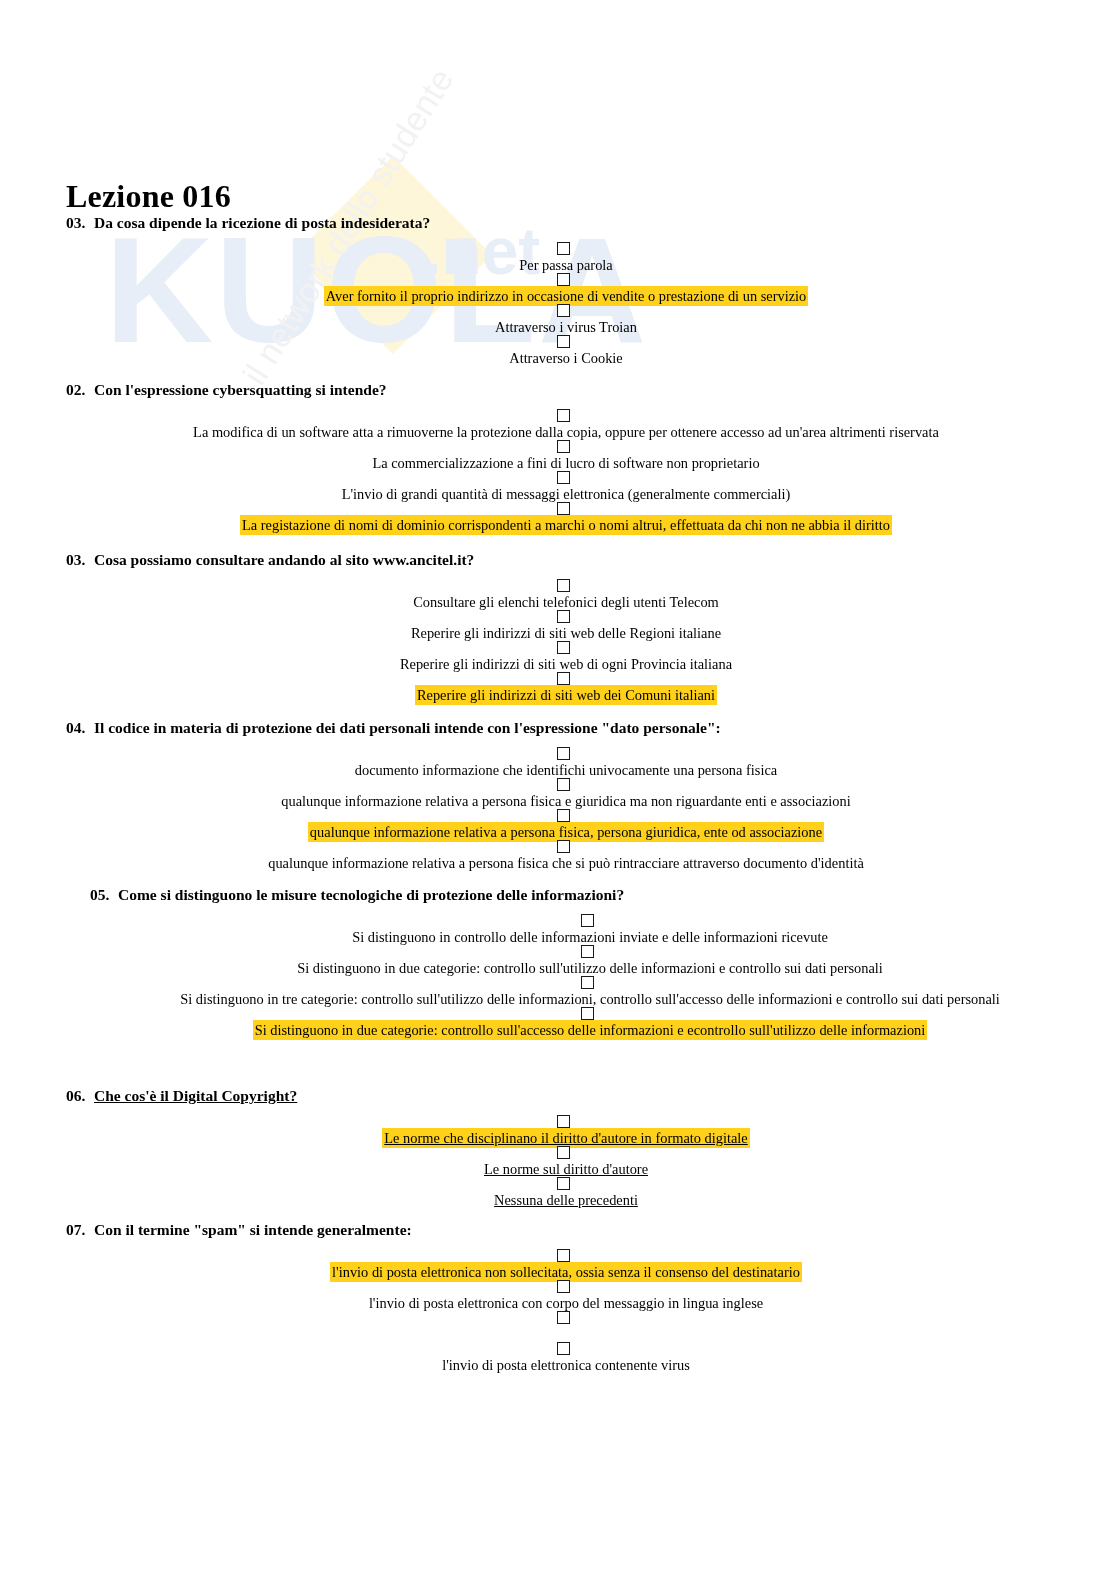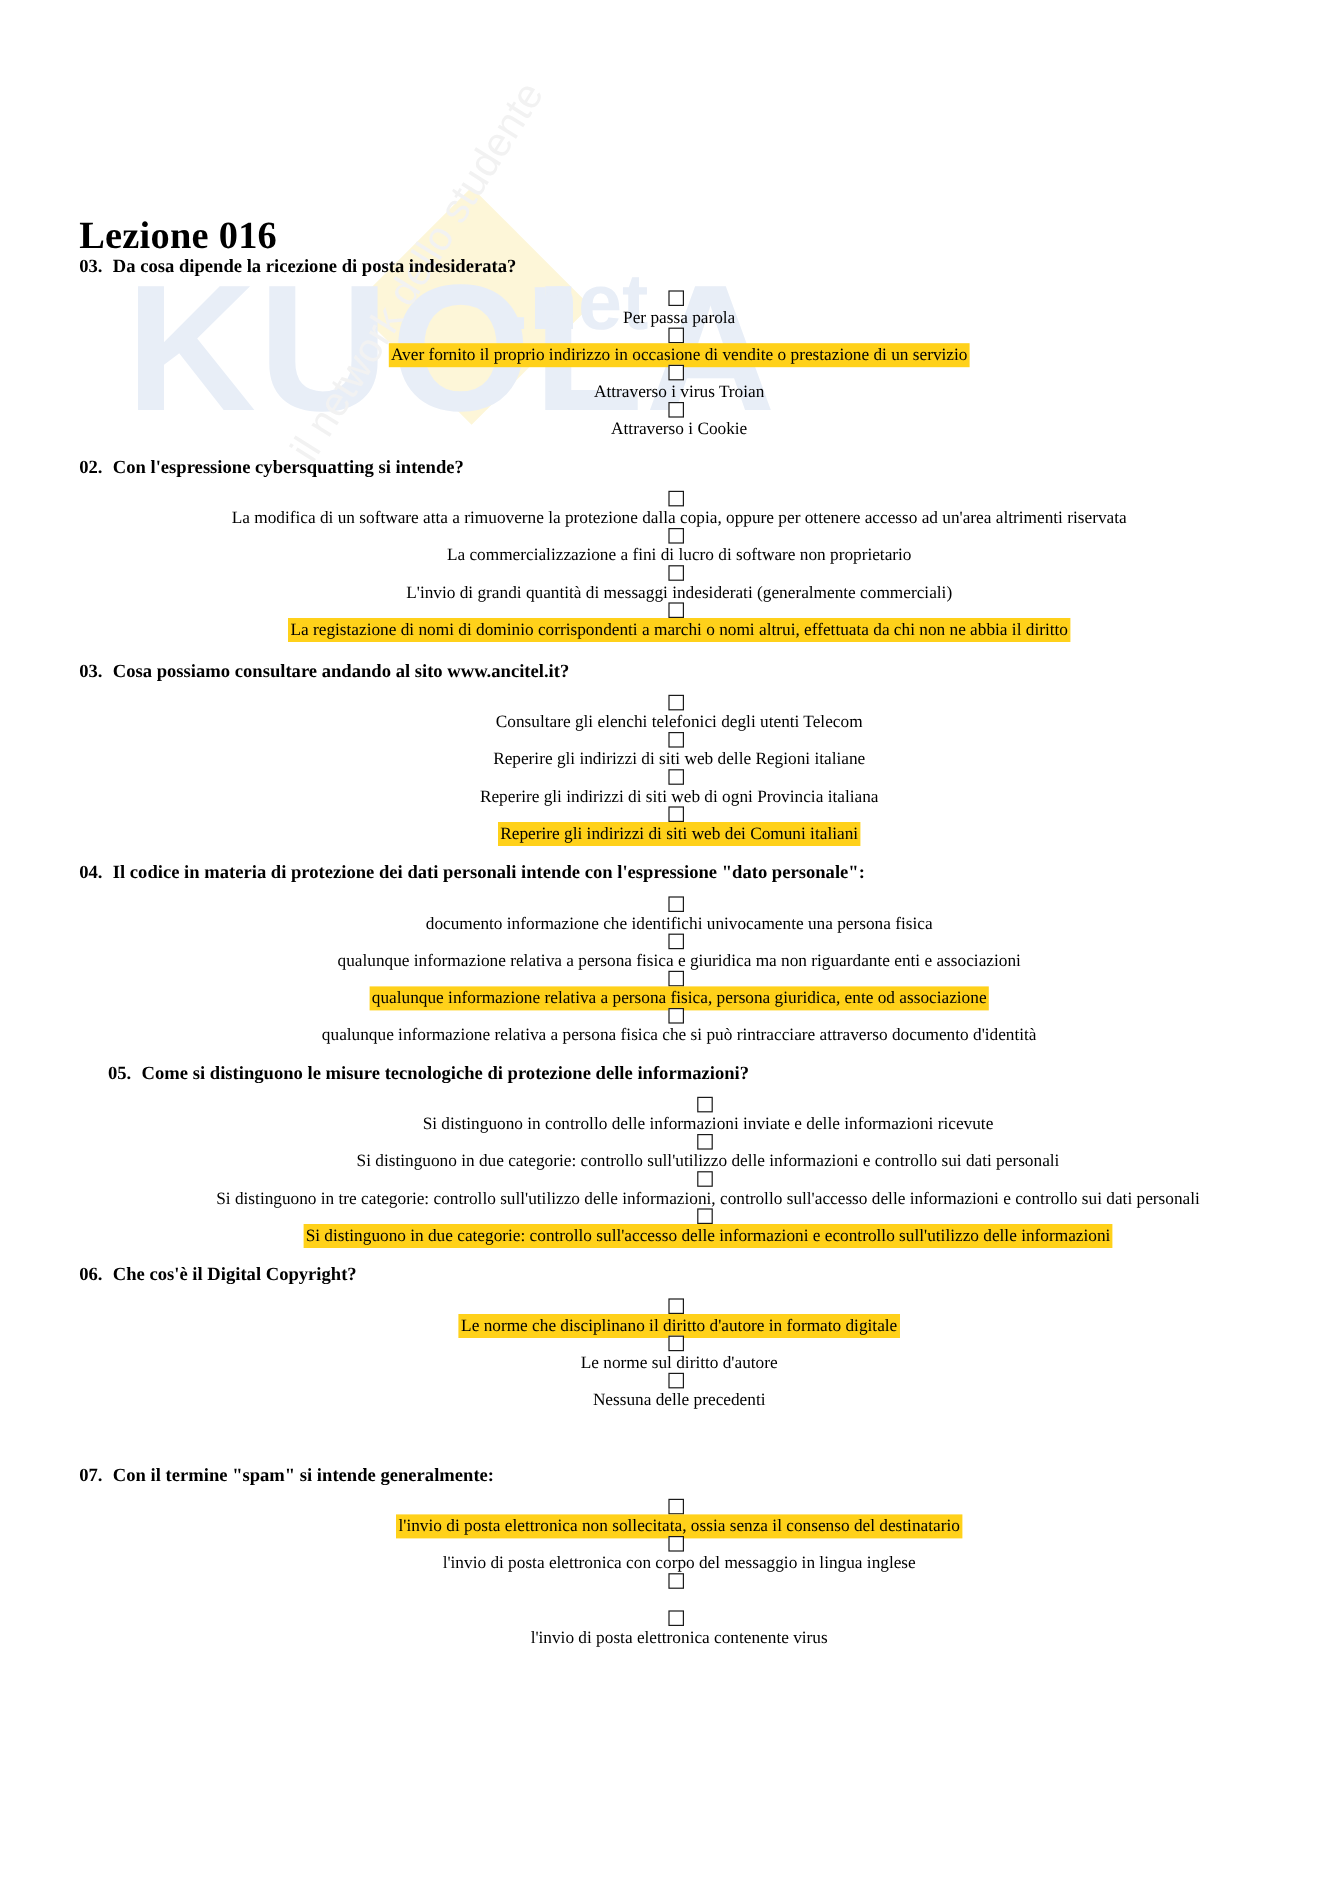--- a/index.html
+++ b/index.html
@@ -188,21 +188,21 @@
             <li class="option">
               <span class="checkbox"></span>
               <span class="opt-text">La modifica di un software atta a rimuoverne la protezione dalla copia, oppure per ottenere accesso ad un'area altrimenti riservata</span>
             </li>
             <li class="option">
               <span class="checkbox"></span>
               <span class="opt-text">La commercializzazione a fini di lucro di software non proprietario</span>
             </li>
             <li class="option">
               <span class="checkbox"></span>
-              <span class="opt-text">L'invio di grandi quantità di messaggi indesiderati (generalmente commerciali)</span>
+              <span class="opt-text">L'invio di grandi quantità di messaggi elettronica (generalmente commerciali)</span>
             </li>
             <li class="option">
               <span class="checkbox"></span>
               <span class="opt-text hl">La registazione di nomi di dominio corrispondenti a marchi o nomi altrui, effettuata da chi non ne abbia il diritto</span>
             </li>
           </ul>
         </div>
         <div class="question-block" style="top: 551px;">
           <div class="q-heading"><span class="q-num">03.</span><span>Cosa possiamo consultare andando al sito www.ancitel.it?</span></div>
           <ul class="options" style="margin-top: 10px;">
@@ -259,21 +259,21 @@
             <li class="option">
               <span class="checkbox"></span>
               <span class="opt-text">Si distinguono in tre categorie: controllo sull'utilizzo delle informazioni, controllo sull'accesso delle informazioni e controllo sui dati personali</span>
             </li>
             <li class="option">
               <span class="checkbox"></span>
               <span class="opt-text hl">Si distinguono in due categorie: controllo sull'accesso delle informazioni e econtrollo sull'utilizzo delle informazioni</span>
             </li>
           </ul>
         </div>
-        <div class="question-block" style="top: 1054px;">
+        <div class="question-block" style="top: 1087px; text-decoration: underline;">
           <div class="q-heading"><span class="q-num">06.</span><span>Che cos'è il Digital Copyright?</span></div>
           <ul class="options" style="margin-top: 10px;">
             <li class="option">
               <span class="checkbox"></span>
               <span class="opt-text hl">Le norme che disciplinano il diritto d'autore in formato digitale</span>
             </li>
             <li class="option">
               <span class="checkbox"></span>
               <span class="opt-text">Le norme sul diritto d'autore</span>
             </li>

